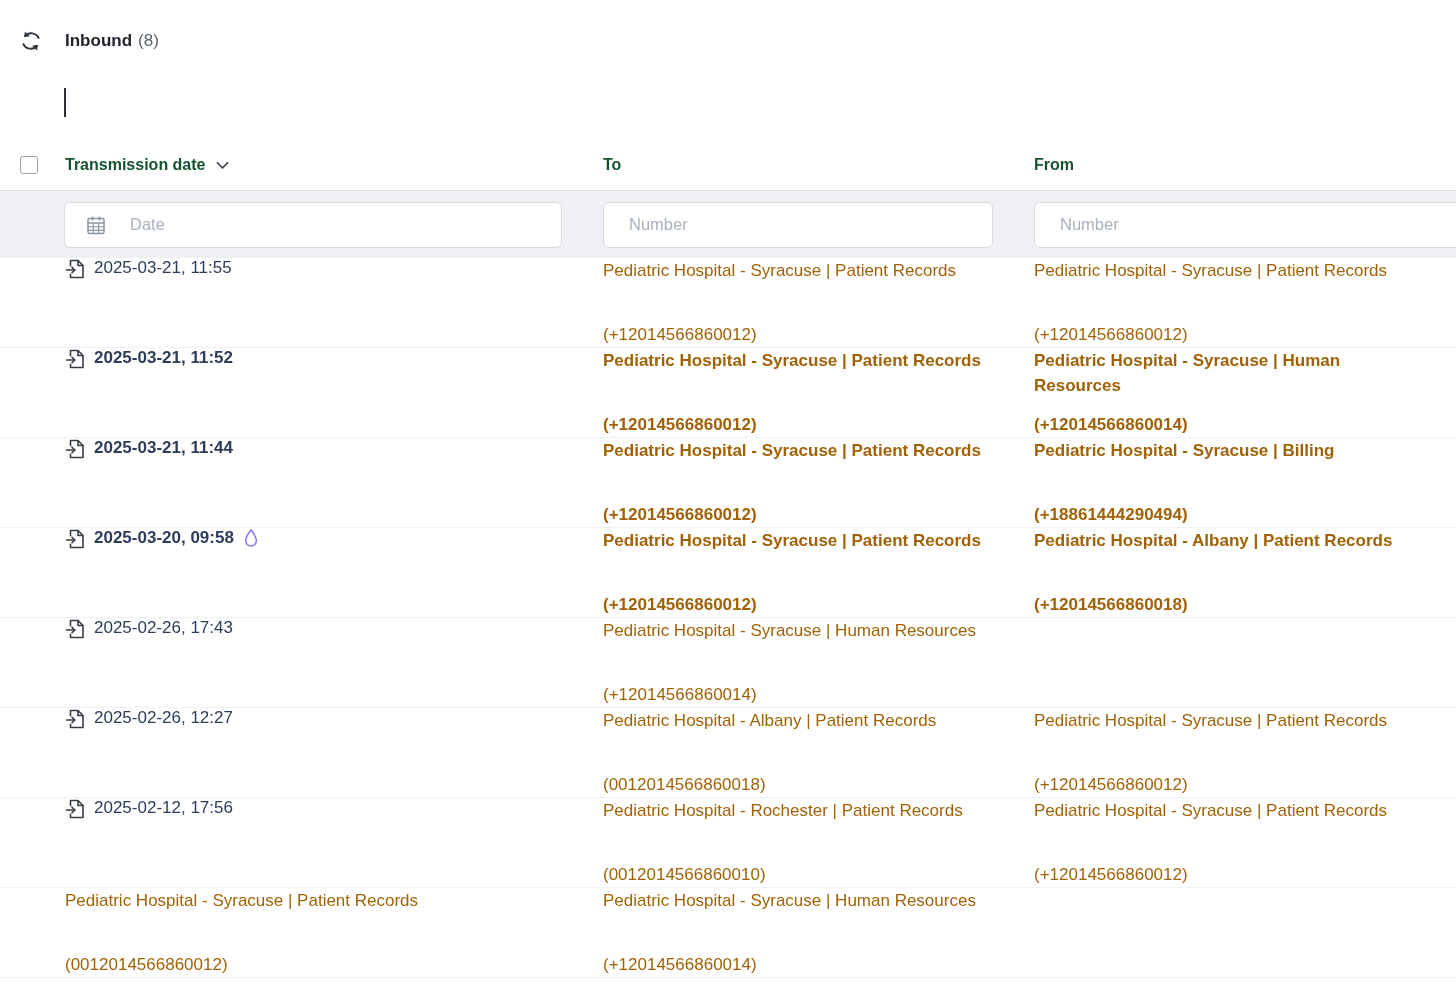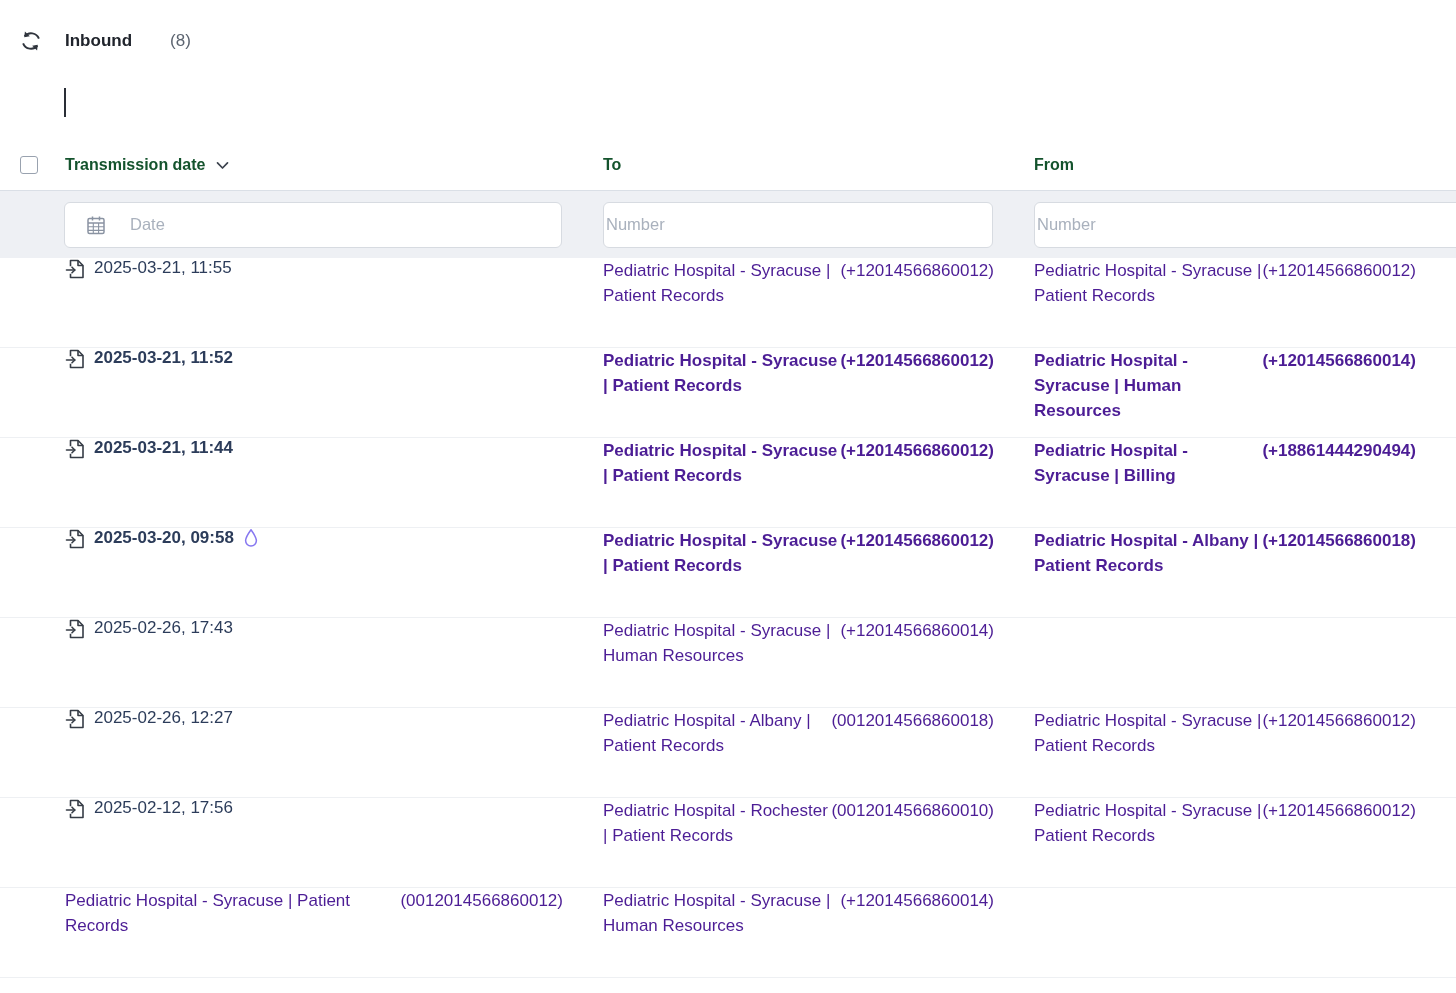--- a/index.html
+++ b/index.html
@@ -14,21 +14,21 @@
 
   
   .topbar {
     position:absolute; top:28px; left:18px;
     display:flex; align-items:center;
   }
   .refresh-btn {
     width:26px; height:26px; display:flex; align-items:center; justify-content:center;
     cursor:pointer; background:none; border:none;
   }
-  .title-wrap { margin-left:21px; display:flex; align-items:baseline;gap:32px; }
+  .title-wrap { margin-left:21px; display:flex; align-items:baseline; }
   .title { font-size:17px; font-weight:700; color:#20242c; }
   .count { font-size:17px; font-weight:400; color:#5c6470; margin-left:6px; }
 
   .text-cursor {
     position:absolute; left:64px; top:88px;
     width:2px; height:29px; background:#2a2e36;
   }
 
   
   .thead {
@@ -53,39 +53,39 @@
     padding-left:64px; align-items:center;
   }
   .input-wrap { position:relative; }
   .flt-input {
     height:46px; border:1px solid #d7dbe1; border-radius:6px; background:#fff;
     font-family:"Liberation Sans", sans-serif; font-size:16.5px; color:#a21caf;
     outline:none; display:block;
   }
   .flt-input::placeholder { color:#a9b1bd; opacity:1; }
   .date-input { width:498px; padding:0 14px 0 65px; }
-  .num-input  { width:390px; padding:0 14px 0 2px; }
+  .num-input  { width:390px; padding:0 14px 0 25px; }
   .to-input   { width:450px; }
   .cal-icon { position:absolute; left:21px; top:12px; pointer-events:none; }
 
   
   .tbody { position:absolute; top:258px; left:0; right:0; }
   .row {
     display:grid; grid-template-columns:538px 431px 1fr;
     padding-left:65px; height:90px;
     border-bottom:1px solid #eef0f3;
     background:#fff; cursor:pointer;
   }
   .cell-date { display:flex; align-items:flex-start; }
   .fax-ico { flex:0 0 auto; display:flex; align-items:center; }
   .date-text { margin-left:8px; font-size:17px; color:#2c3c5a; white-space:nowrap; }
   .droplet { margin-left:9px; display:flex; align-items:center; }
   .cell-party {
-    display:flex; flex-direction:row; justify-content:flex-end;
-    padding-right:40px; font-size:17px; line-height:25px; color:#4c1d95;
+    display:flex; flex-direction:column; justify-content:space-between;
+    padding-right:40px; font-size:17px; line-height:25px; color:#a16207;
   }
   .row.unread .date-text,
   .row.unread .cell-party { font-weight:700; }
 </style>
 </head>
 <body>
 
 <div class="topbar">
   <button class="refresh-btn">
     <span style="display:flex;">

